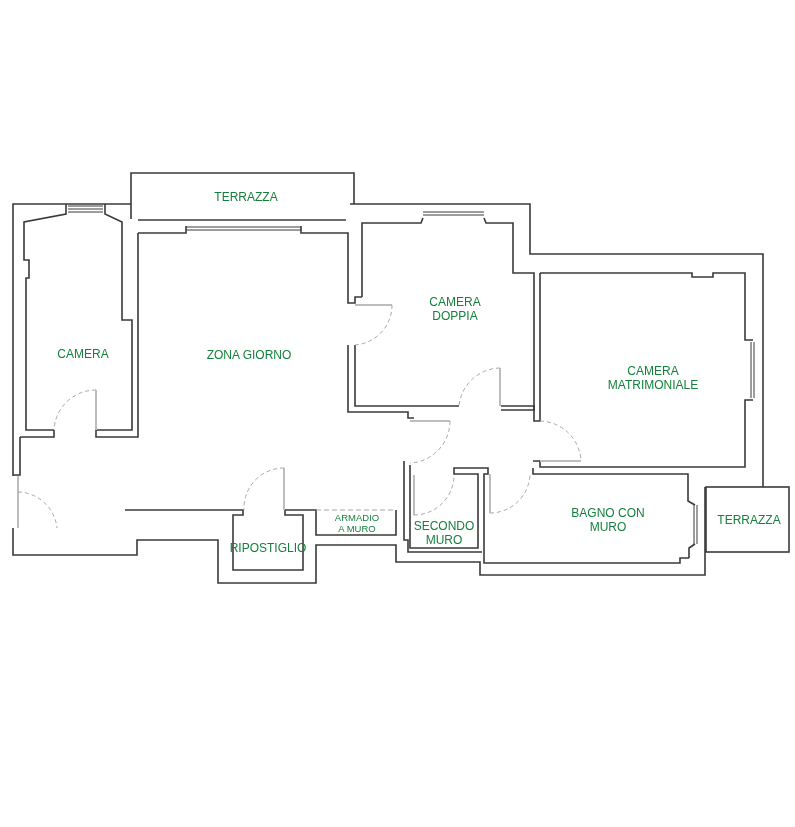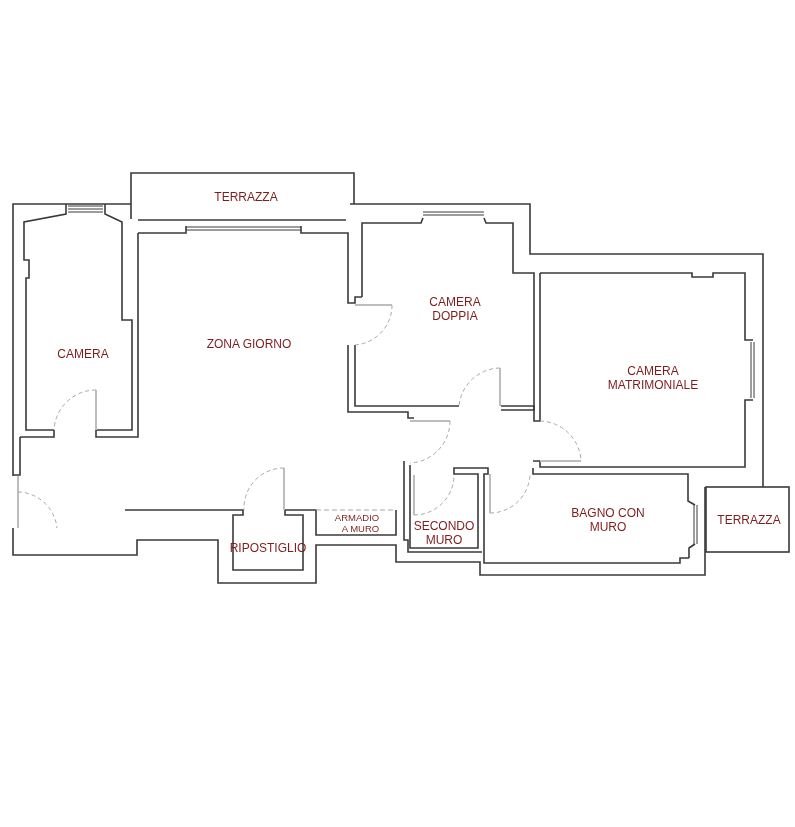--- a/index.html
+++ b/index.html
@@ -3,22 +3,22 @@
 <meta charset="utf-8">
 <style>
   html, body { margin: 0; padding: 0; background: #ffffff; }
   body { width: 795px; height: 827px; position: relative; overflow: hidden; }
   #plan { position: absolute; left: 0; top: 0; width: 795px; height: 827px; }
   .wall { fill: none; stroke: #3a3a3a; stroke-width: 1.6; stroke-linejoin: miter; }
   .win { fill: none; stroke: #3a3a3a; stroke-width: 1; }
   .door-leaf { stroke: #bdbdbd; stroke-width: 2; fill: none; }
   .door-arc { stroke: #a8a8a8; stroke-width: 1; fill: none; stroke-dasharray: 4 3; }
   .dash { stroke: #a8a8a8; stroke-width: 1; fill: none; stroke-dasharray: 5 3; }
-  .label { position: absolute; font-family: "Liberation Sans", sans-serif; font-size: 12px; color: #7f1d1d; text-align: center; line-height: 14px; white-space: pre-line; transform: translate(-50%, -50%); }
-  .label.small { font-size: 9.5px; line-height: 11px; text-align: right; }
+  .label { position: absolute; font-family: "Liberation Sans", sans-serif; font-size: 12px; color: #15803d; text-align: center; line-height: 14px; white-space: pre-line; transform: translate(-50%, -50%); }
+  .label.small { font-size: 9.5px; line-height: 11px; }
 </style>
 </head>
 <body>
 
 <svg id="plan" viewBox="0 0 795 827" xmlns="http://www.w3.org/2000/svg">
 
   <g>
     <polyline class="wall" points="131,204 13,204 13,476"></polyline>
     <polyline class="wall" points="13,528 13,555 137,555 137,540 218,540 218,583 316,583 316,545 396,545 396,562 480,562 480,575 705,575 705,487"></polyline>
     <polyline class="wall" points="350,204 530,204 530,254 763,254 763,487"></polyline>
@@ -97,21 +97,21 @@
     <path class="door-arc" d="M540,421 A42,42 0 0 1 581,461"></path>
     <line class="door-leaf" x1="414" y1="475" x2="414" y2="515"></line>
     <path class="door-arc" d="M414,515 A40,40 0 0 0 454,475"></path>
     <line class="door-leaf" x1="490" y1="474" x2="490" y2="513"></line>
     <path class="door-arc" d="M490,513 A40,40 0 0 0 530,474"></path>
   </g>
 </svg>
 
 <div class="label" style="left:246px;top:197px">TERRAZZA</div>
 <div class="label" style="left:83px;top:354px">CAMERA</div>
-<div class="label" style="left:249px;top:344px">ZONA GIORNO</div>
+<div class="label" style="left:249px;top:355px">ZONA GIORNO</div>
 <div class="label" style="left:455px;top:309px">CAMERA
 DOPPIA</div>
 <div class="label" style="left:653px;top:378px">CAMERA
 MATRIMONIALE</div>
 <div class="label" style="left:268px;top:548px">RIPOSTIGLIO</div>
 <div class="label small" style="left:357px;top:523px">ARMADIO
 A MURO</div>
 <div class="label" style="left:444px;top:533px">SECONDO
 MURO</div>
 <div class="label" style="left:608px;top:520px">BAGNO CON

